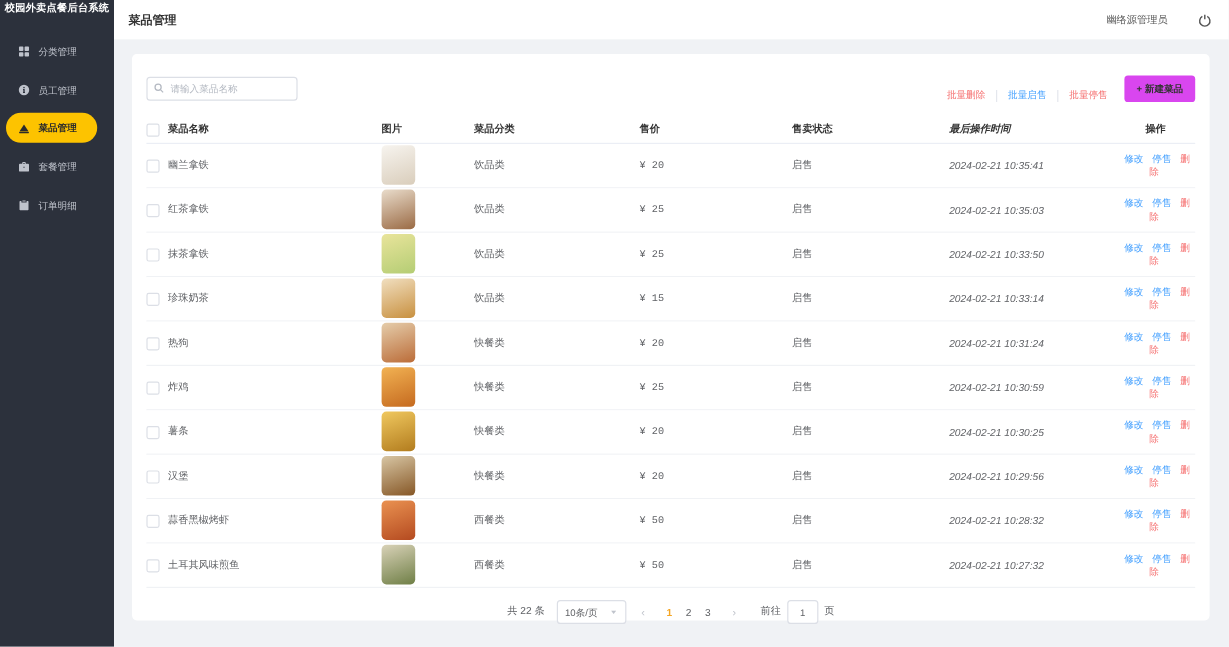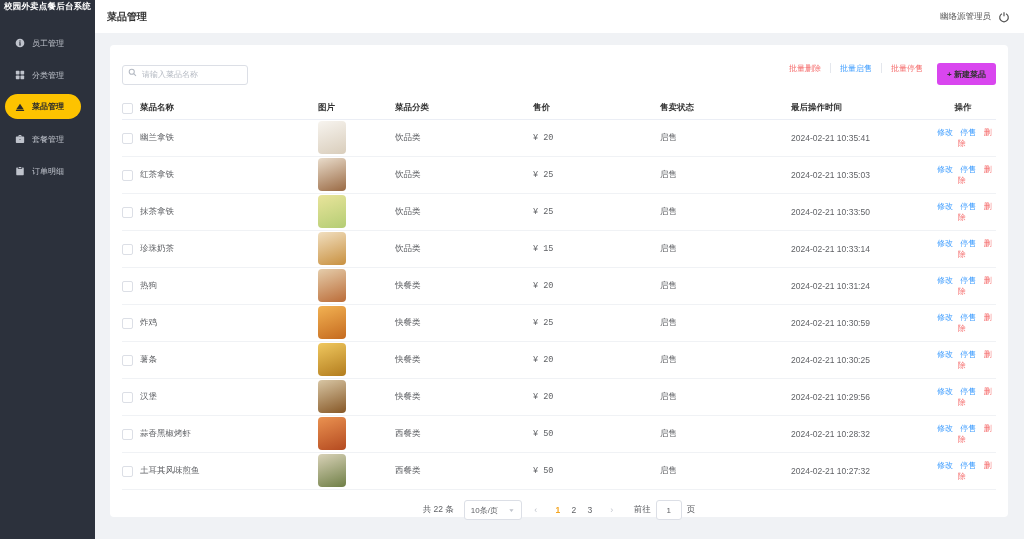--- a/index.html
+++ b/index.html
@@ -14,51 +14,51 @@
   .nav-item { height:32px; display:flex; align-items:center; padding-left:14px; color:#bfc3cc; font-size:8px; cursor:pointer; }
   .nav-item .nav-icon { width:11px; height:11px; margin-right:7px; display:inline-flex; align-items:center; justify-content:center; }
   .nav-item .nav-icon svg { width:10px; height:10px; fill:#bfc3cc; }
   .nav-item.active { background:#fdc300; width:76px; height:25px; border-radius:13px; margin:3px 0 4px 5px; padding-left:9px; color:#2b2b2b; font-weight:bold; }
   .nav-item.active .nav-icon svg { fill:#2b2b2b; }
 
   
   .main { flex:1; display:flex; flex-direction:column; }
   .topbar { height:33px; background:#fff; display:flex; align-items:center; justify-content:space-between; padding:0 14px 0 12px; }
   .page-title { font-size:10px; font-weight:bold; color:#333; }
-  .user { display:flex; align-items:center; gap:7px; font-size:8.5px; color:#555;padding-left:40px; }
+  .user { display:flex; align-items:center; gap:25px; font-size:8.5px; color:#555;padding-left:40px; }
   .power { width:12px; height:12px; display:inline-flex; cursor:pointer; }
   .power svg { width:12px; height:12px; stroke:#555; fill:none; stroke-width:1.4; }
 
   .content { flex:1; padding:12px 16px 0 15px; background:#f0f2f5; }
   .card { background:#fff; border-radius:4px; padding:10px 12px 12px 12px; height:472px; }
 
   
   .toolbar { display:flex; align-items:center; justify-content:space-between; margin:8px 0 12px 0; }
   .search-box { position:relative; width:126px; }
   .search-box svg { position:absolute; left:6px; top:5px; width:9px; height:9px; stroke:#b4b9c2; fill:none; stroke-width:1.4; }
   .search-input { width:126px; height:20px; border:1px solid #dcdfe6; border-radius:3px; padding:0 6px 0 19px; font-size:8px; color:#606266; outline:none; font-family:inherit; }
   .search-input::placeholder { color:#b4b9c2; }
-  .tool-right { display:flex; align-items:flex-start; }
+  .tool-right { display:flex; align-items:flex-end; }
   .txt-btn { font-size:8px; cursor:pointer; background:none; border:none; font-family:inherit; padding:0; }
   .txt-btn.red { color:#f56c6c; }
   .txt-btn.blue { color:#409eff; }
   .vdiv { width:1px; height:10px; background:#e4e7ed; margin:0 9px; }
   .primary-btn { margin-left:14px; background:#d946ef; color:#333; border:none; border-radius:3px; height:22px; padding:0 10px; font-size:8px; font-weight:bold; cursor:pointer; font-family:inherit; }
 
   
   .thead, .trow { display:flex; align-items:center; }
   .thead { height:23px; border-bottom:1px solid #ebeef5; font-size:8.5px; font-weight:bold; color:#333;justify-content:center; }
   .trow { height:37px; border-bottom:1px solid #f0f2f5; font-size:8.5px; color:#606266; background:#fff; }
   .cell { flex-shrink:0; }
   .c-name { width:196px; display:flex; align-items:center; }
   .c-img { width:77px; }
   .c-cat { width:138px; }
   .c-price { width:127px;font-family:Liberation Mono, monospace; }
   .c-status { width:131px; }
-  .c-time { width:139px; }
+  .c-time { width:139px;font-style:italic; }
   .c-ops { flex:1; text-align:center; }
   .cb { width:11px; height:11px; border:1px solid #dcdfe6; border-radius:2px; background:#fff; margin-right:7px; flex-shrink:0; cursor:pointer; display:inline-block; }
   .thumb { width:28px; height:33px; border-radius:4px; display:inline-block; }
   .op { font-size:8px; cursor:pointer; text-decoration:none; margin:0 2.5px; }
   .op.blue { color:#409eff; }
   .op.red { color:#f56c6c; }
 
   
   .pagination { display:flex; align-items:center; justify-content:center; margin-top:10px; font-size:8.5px; color:#606266; gap:6px; }
   .pg-total { margin-right:4px; }
@@ -74,36 +74,36 @@
 <body>
 
 <div class="root">
 
   <aside class="sidebar">
     <div class="side-title">校园外卖点餐后台系统</div>
     <nav class="nav" id="side-nav">
   <div class="nav-item">
     <span class="nav-icon">
             <svg viewBox="0 0 12 12">
-              <path d="M6 .8a5.2 5.2 0 1 0 0 10.4A5.2 5.2 0 0 0 6 .8zm0 2a.8.8 0 1 1 0 1.6.8.8 0 0 1 0-1.6zM7 9H5V8h.3V6H5V5h1.7v3H7z"></path>
-            </svg>
-          </span>
-    <span class="nav-label">员工管理</span>
-  </div>
-
-  <div class="nav-item">
-    <span class="nav-icon">
-            <svg viewBox="0 0 12 12">
               <rect x="1" y="1" width="4.4" height="4.4" rx="0.8"></rect>
               <rect x="6.6" y="1" width="4.4" height="4.4" rx="0.8"></rect>
               <rect x="1" y="6.6" width="4.4" height="4.4" rx="0.8"></rect>
               <rect x="6.6" y="6.6" width="4.4" height="4.4" rx="0.8"></rect>
             </svg>
           </span>
     <span class="nav-label">分类管理</span>
+  </div>
+
+  <div class="nav-item">
+    <span class="nav-icon">
+            <svg viewBox="0 0 12 12">
+              <path d="M6 .8a5.2 5.2 0 1 0 0 10.4A5.2 5.2 0 0 0 6 .8zm0 2a.8.8 0 1 1 0 1.6.8.8 0 0 1 0-1.6zM7 9H5V8h.3V6H5V5h1.7v3H7z"></path>
+            </svg>
+          </span>
+    <span class="nav-label">员工管理</span>
   </div>
 
   <div class="nav-item active">
     <span class="nav-icon">
             <svg viewBox="0 0 12 12">
               <path d="M6 2.2 L10.6 9 H1.4 Z"></path>
               <rect x="1" y="9.6" width="10" height="1.2" rx="0.6"></rect>
             </svg>
           </span>
     <span class="nav-label">菜品管理</span>

